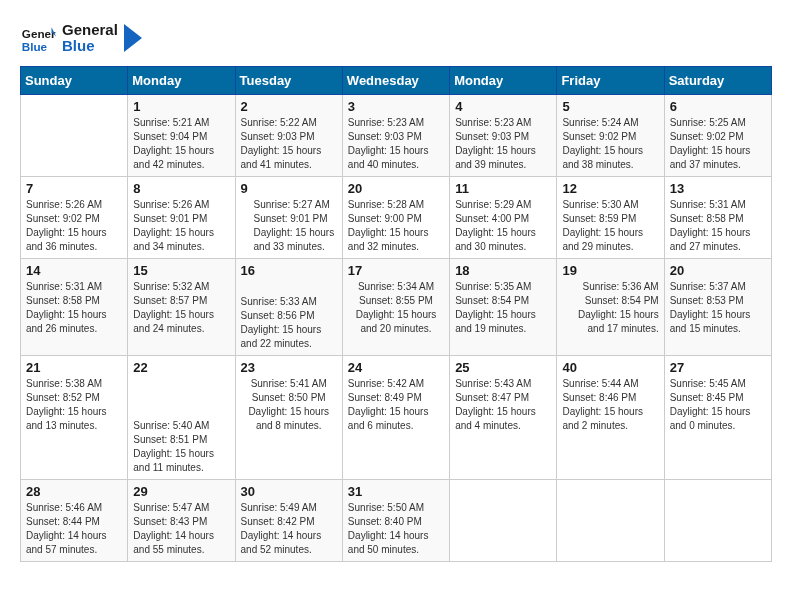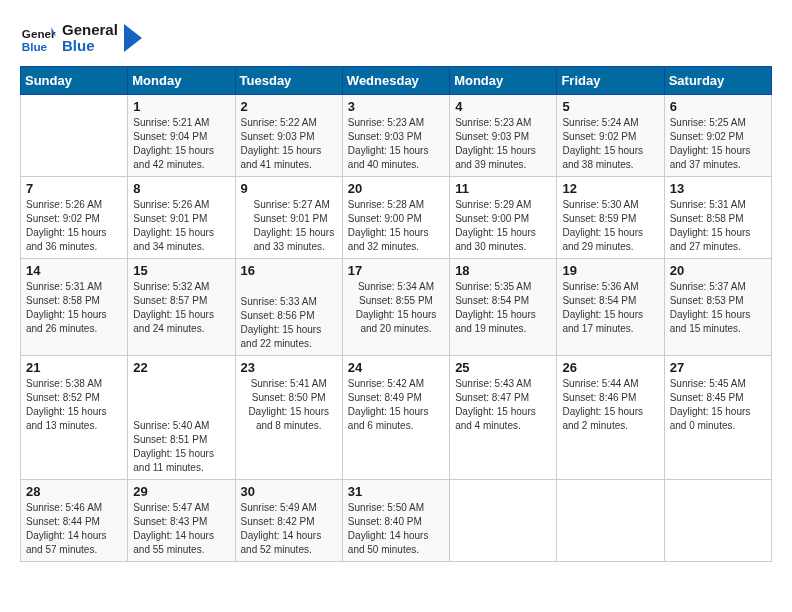--- a/index.html
+++ b/index.html
@@ -186,21 +186,21 @@
         <td>
           <span class="day-number">20</span>
           <div class="day-info" style="white-space: pre-line;">Sunrise: 5:28 AM
 Sunset: 9:00 PM
 Daylight: 15 hours
 and 32 minutes.</div>
         </td>
         <td>
           <span class="day-number">11</span>
           <div class="day-info" style="white-space: pre-line;">Sunrise: 5:29 AM
-Sunset: 9:00 PM
+Sunset: 4:00 PM
 Daylight: 15 hours
 and 30 minutes.</div>
         </td>
         <td>
           <span class="day-number">12</span>
           <div class="day-info" style="white-space: pre-line;">Sunrise: 5:30 AM
 Sunset: 8:59 PM
 Daylight: 15 hours
 and 29 minutes.</div>
         </td>
@@ -243,21 +243,21 @@
         </td>
         <td>
           <span class="day-number">18</span>
           <div class="day-info" style="white-space: pre-line;">Sunrise: 5:35 AM
 Sunset: 8:54 PM
 Daylight: 15 hours
 and 19 minutes.</div>
         </td>
         <td>
           <span class="day-number">19</span>
-          <div class="day-info" style="white-space: pre-line;">Sunrise: 5:36 AM
+          <div class="day-info" style="white-space: pre-line; text-align: right;">Sunrise: 5:36 AM
 Sunset: 8:54 PM
 Daylight: 15 hours
 and 17 minutes.</div>
         </td>
         <td>
           <span class="day-number">20</span>
           <div class="day-info" style="white-space: pre-line;">Sunrise: 5:37 AM
 Sunset: 8:53 PM
 Daylight: 15 hours
 and 15 minutes.</div>
@@ -293,21 +293,21 @@
 and 6 minutes.</div>
         </td>
         <td>
           <span class="day-number">25</span>
           <div class="day-info" style="white-space: pre-line;">Sunrise: 5:43 AM
 Sunset: 8:47 PM
 Daylight: 15 hours
 and 4 minutes.</div>
         </td>
         <td>
-          <span class="day-number">26</span>
+          <span class="day-number">40</span>
           <div class="day-info" style="white-space: pre-line;">Sunrise: 5:44 AM
 Sunset: 8:46 PM
 Daylight: 15 hours
 and 2 minutes.</div>
         </td>
         <td>
           <span class="day-number">27</span>
           <div class="day-info" style="white-space: pre-line;">Sunrise: 5:45 AM
 Sunset: 8:45 PM
 Daylight: 15 hours

